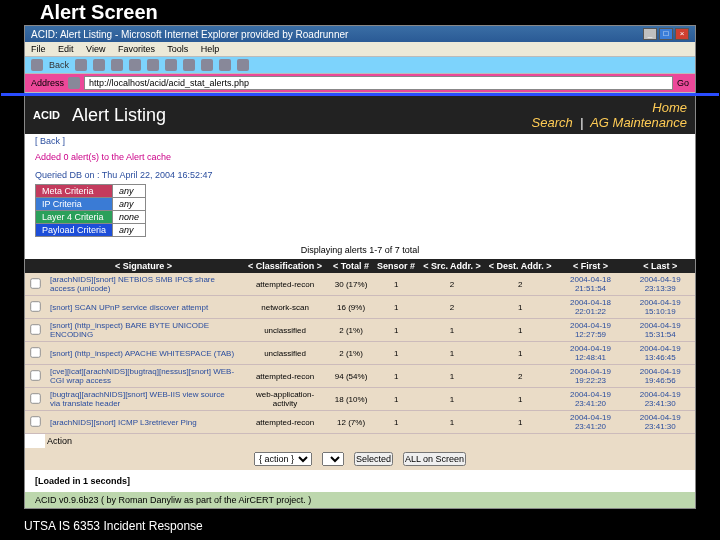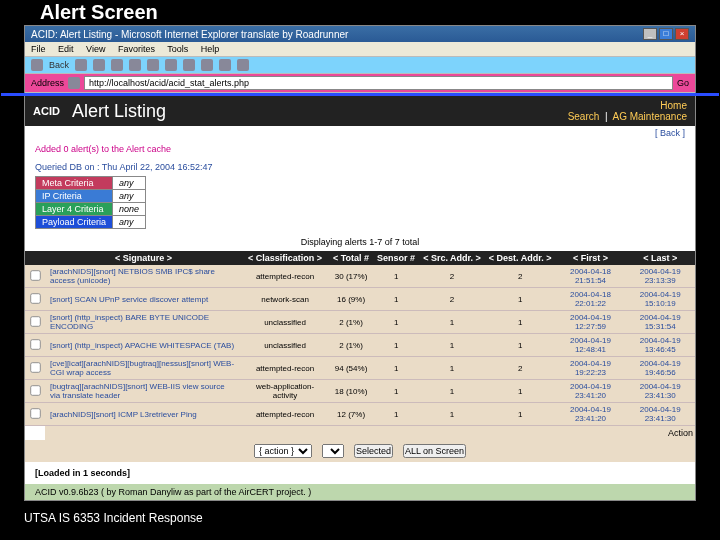--- a/index.html
+++ b/index.html
@@ -15,57 +15,57 @@
   .menubar span{margin-right:10px;}
   .toolbar { background:#7dd3fc; padding:2px 6px; border-bottom:1px solid #bbb; display:flex; gap:6px; align-items:center;}
   .toolbar .btn{font-size:9px;color:#333;}
   .ticon{width:12px;height:12px;background:#889;display:inline-block;border-radius:2px;}
   .addrbar{background:#ec4899;padding:2px 6px;border-bottom:1px solid #bbb;display:flex;align-items:center;gap:4px;}
   .addrinput{flex:1;background:#fff;border:1px solid #888;font-size:9px;padding:1px 4px;}
   .page{background:#fff;}
   .acidhdr{background:#222;color:#fff;display:flex;align-items:center;padding:4px 8px;}
   .acidlogo{font-size:11px;font-weight:bold;margin-right:12px;}
   .acidtitle{font-size:18px;}
-  .acidnav{margin-left:auto;font-size:10px;text-align:right;}
+  .acidnav{margin-left:auto;font-size:13px;text-align:right;font-style:italic;}
   .acidnav a{color:#fc5;text-decoration:none;}
-  .backlink{text-align:right;font-size:9px;padding:2px 10px;color:#2a4d9e;}
+  .backlink{text-align:left;font-size:9px;padding:2px 10px;color:#2a4d9e;}
   .added{font-size:9px;padding:4px 10px;color:#c08;}
   .criteria{padding:4px 10px;}
   .qtext{font-size:9px;color:#2a4d9e;margin-bottom:4px;}
   .crit-table{border-collapse:collapse;}
   .crit-table td{border:1px solid #888;font-size:9px;padding:1px 6px;}
   .crit-meta{background:#c33b5d;color:#fff;}
   .crit-ip{background:#3a7bd5;color:#fff;}
   .crit-l4{background:#2aa05a;color:#fff;}
   .crit-pay{background:#1d4ed8;color:#fff;}
   .displaying{text-align:center;font-size:9px;padding:4px;}
   .alerts{width:100%;border-collapse:collapse;}
   .alerts thead{background:#222;color:#fff;}
   .alerts th{font-size:9px;font-weight:bold;padding:2px 4px;white-space:nowrap;}
   .alerts td{font-size:8px;padding:2px 4px;text-align:center;}
   .alerts td.sig{text-align:left;color:#2a4d9e;}
   .alerts tbody tr{background:#eadcc7;border-bottom:1px solid #cbb;}
   .alerts input[type=checkbox]{transform:scale(0.8);}
   .datecol{color:#2a4d9e;}
-  .action-hdr{background:#eadcc7;text-align:right;font-size:9px;padding:2px;margin-left:20px;}
+  .action-hdr{background:#eadcc7;text-align:left;font-size:9px;padding:2px;margin-left:20px;}
   .action-row{background:#eadcc7;text-align:center;padding:4px;display:flex;gap:10px;justify-content:center;align-items:center;}
   .action-row select,.action-row button{font-size:9px;}
   .loaded{font-size:9px;font-weight:bold;padding:6px 10px;}
   .footer-acid{background:#bdd7ad;font-size:9px;padding:3px 10px;}
   .slide-footer{color:#fff;font-size:12px;padding:10px 24px;}
   .bluebar{height:3px;background:#2a4dff;margin:0 -24px;}
 </style>
 </head>
 <body>
 
 <div class="slide-title">Alert Screen</div>
 
 <div class="browser">
   <div class="titlebar">
-    <span>ACID: Alert Listing - Microsoft Internet Explorer translate by Roadrunner</span>
+    <span>ACID: Alert Listing - Microsoft Internet Explorer provided by Roadrunner</span>
     <div class="winbtns">
       <div class="winbtn">_</div>
       <div class="winbtn max">□</div>
       <div class="winbtn close">×</div>
     </div>
   </div>
   <div class="menubar">
     <span>File</span>
     <span>Edit</span>
     <span>View</span>

